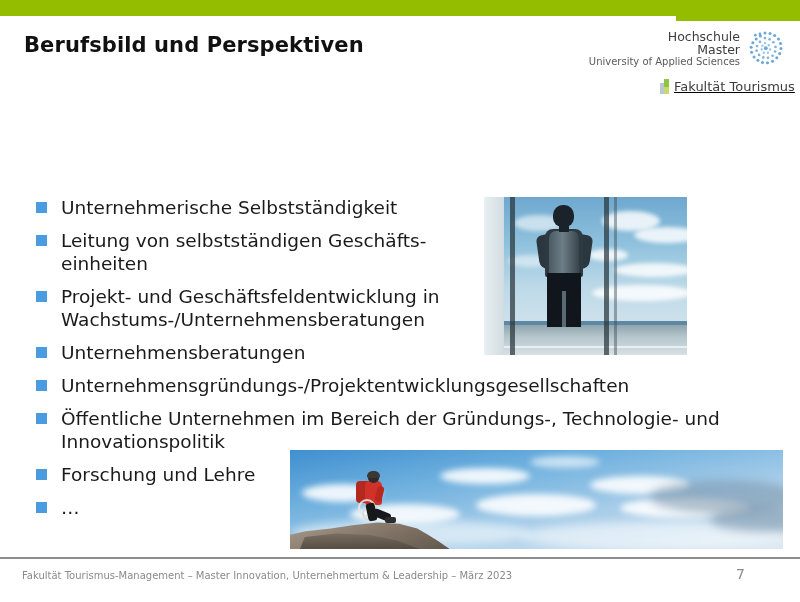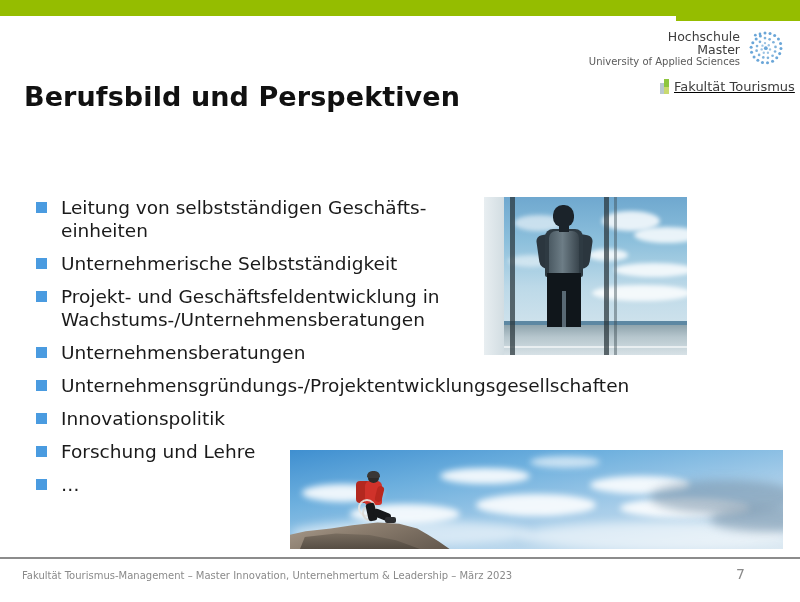--- a/index.html
+++ b/index.html
@@ -34,26 +34,25 @@
     width: 124px;
     height: 21px;
     background: #95bd00;
   }
 
   
   .title {
     position: absolute;
     left: 24px;
     top: 33px;
-    font-size: 27px;
+    font-size: 21px;
     font-weight: bold;
     color: #111111;
     letter-spacing: 0.1px;
     white-space: nowrap;
-    margin-top: 48px;
   }
 
   
   .logo-block {
     position: absolute;
     right: 14px;
     top: 28px;
     width: 128px;
     text-align: left;
   }
@@ -405,47 +404,48 @@
       </span>
       <span class="faculty-text">Fakultät Tourismus</span>
     </div>
   </div>
 
 
   <div class="bullets">
 
     <div class="bullet">
       <span class="marker"></span>
+      <span class="txt">Unternehmerische Selbstständigkeit</span>
+    </div>
+
+    <div class="bullet">
+      <span class="marker"></span>
       <span class="txt">Leitung von selbstständigen Geschäfts-</span>
       <span class="txt2">einheiten</span>
     </div>
 
     <div class="bullet">
       <span class="marker"></span>
-      <span class="txt">Unternehmerische Selbstständigkeit</span>
-    </div>
-
-    <div class="bullet">
-      <span class="marker"></span>
       <span class="txt">Projekt- und Geschäftsfeldentwicklung in</span>
       <span class="txt2">Wachstums-/Unternehmensberatungen</span>
     </div>
 
     <div class="bullet">
       <span class="marker"></span>
       <span class="txt">Unternehmensberatungen</span>
     </div>
 
     <div class="bullet">
       <span class="marker"></span>
       <span class="txt">Unternehmensgründungs-/Projektentwicklungsgesellschaften</span>
     </div>
 
     <div class="bullet">
       <span class="marker"></span>
+      <span class="txt">Öffentliche Unternehmen im Bereich der Gründungs-, Technologie- und</span>
       <span class="txt2">Innovationspolitik</span>
     </div>
 
     <div class="bullet">
       <span class="marker"></span>
       <span class="txt">Forschung und Lehre</span>
     </div>
 
     <div class="bullet">
       <span class="marker"></span>

